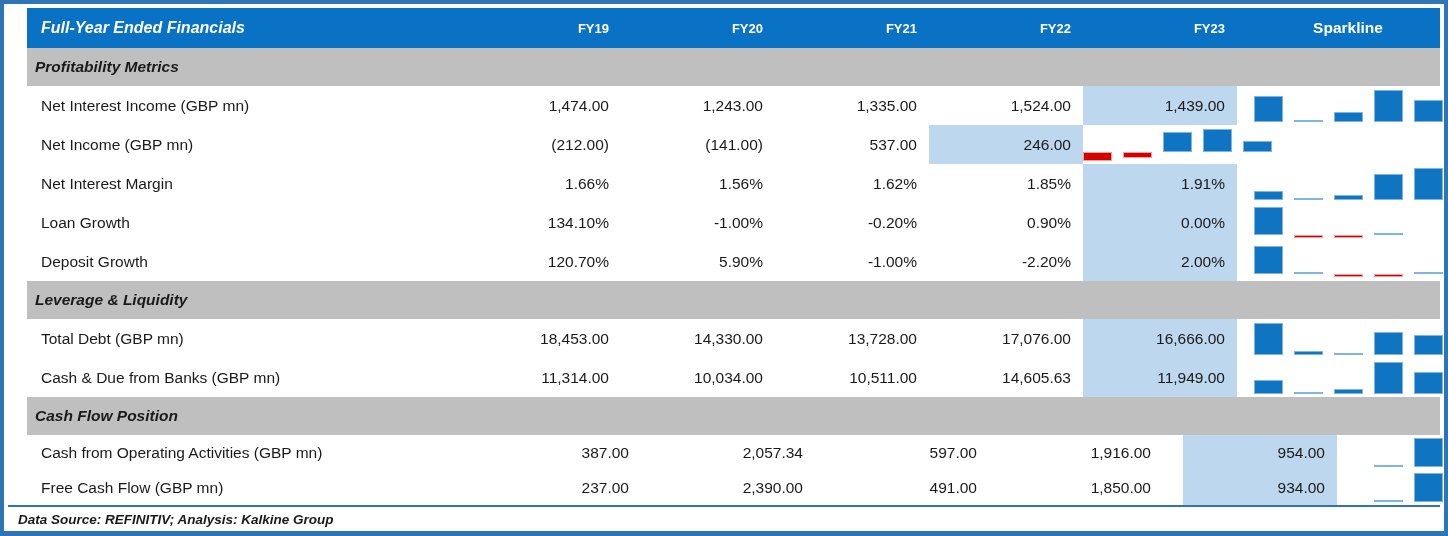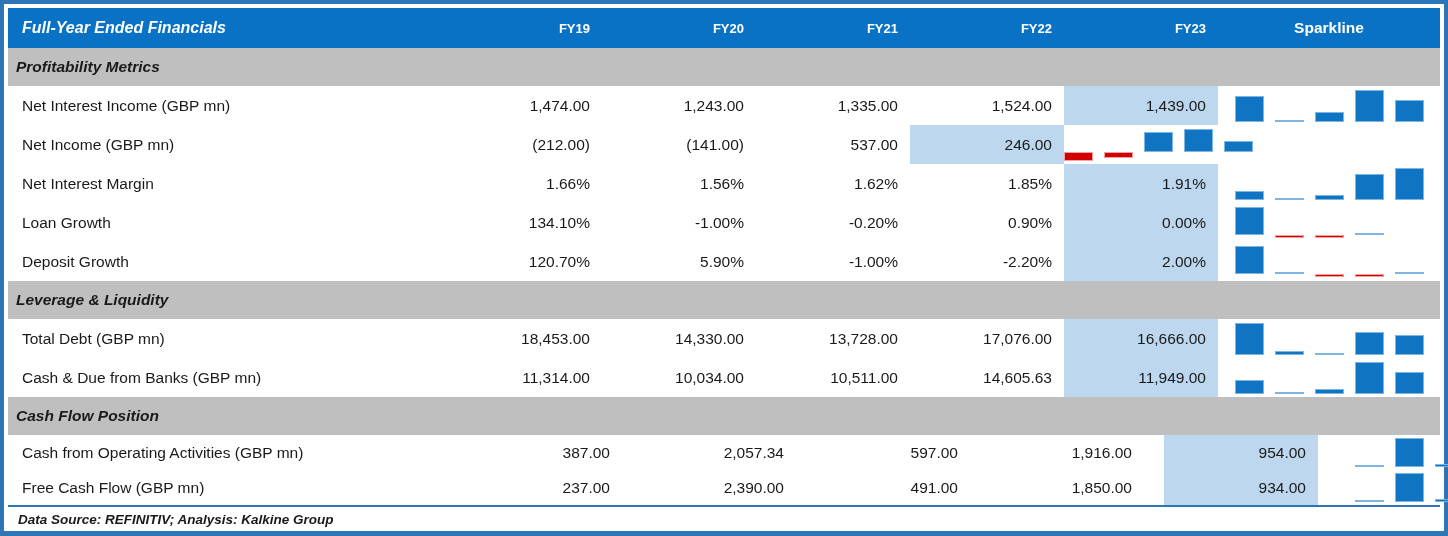--- a/index.html
+++ b/index.html
@@ -9,21 +9,21 @@
     --spark-neg:#D40000; --spark-neg-edge:#F2A0A0;
   }
   *{box-sizing:border-box; margin:0; padding:0;}
   html,body{width:1448px; height:536px; background:#fff;
     font-family:"Liberation Sans", sans-serif; color:var(--text);}
   .frame{
     width:1448px; height:536px;
     border:4px solid var(--border); border-bottom-width:5px;
     padding:4px 4px 0 4px; background:#fff;
   }
-  .grid-row{display:grid; grid-template-columns:440px repeat(5,154px) 222px; align-items:center;}
+  .grid-row{display:grid; grid-template-columns:440px repeat(5,154px) 222px; align-items:center;margin-left:19px;}
   .header-row{background:var(--header-bg); height:40px;}
   .header-row .title{color:var(--header-text); font-weight:bold; font-style:italic;
     font-size:16px; padding-left:14px; text-align:left;}
   .header-row .year{color:var(--header-text); font-weight:bold; font-size:13px;
     text-align:right; padding-right:12px;}
   .header-row .spark-h{color:var(--header-text); font-weight:bold; font-size:15.5px;
     text-align:center;}
   .section-row{background:var(--section-bg); height:38px;}
   .section-row .section-title{font-weight:bold; font-style:italic; font-size:15.5px;
     padding-left:8px; grid-column:1 / span 7;}

